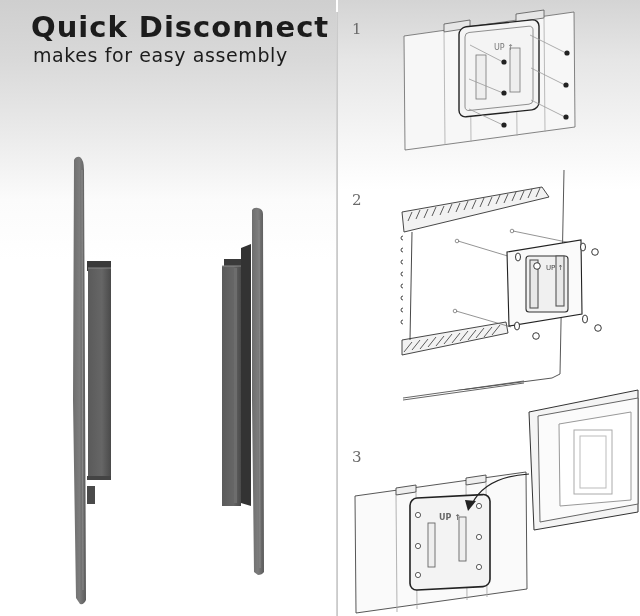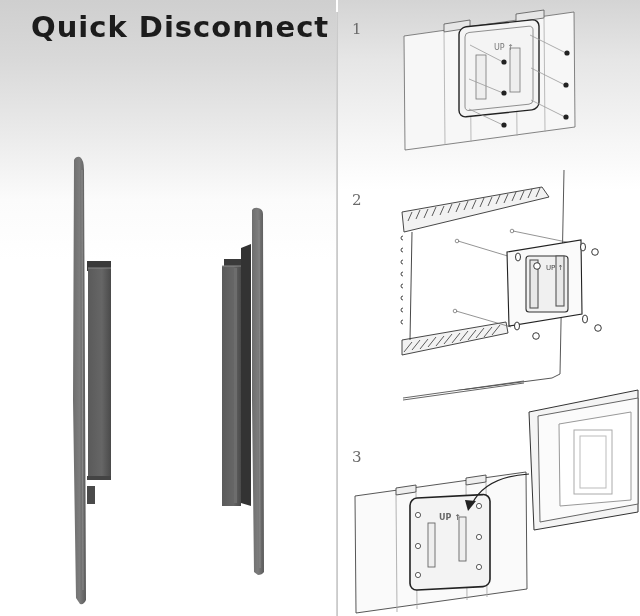--- a/index.html
+++ b/index.html
@@ -42,20 +42,21 @@
   </style>
 </head>
 <body>
 
 <div class="left-panel"></div>
 <div class="right-panel"></div>
 <div class="divider"></div>
 
 <div class="headline">
   <div class="title">Quick Disconnect</div>
+  <div class="subtitle">makes for easy assembly</div>
 </div>
 
 <svg class="photo" width="336" height="616" viewBox="0 0 336 616">
   <defs>
     <linearGradient id="plateG" x1="0" x2="1">
       <stop offset="0" stop-color="#6e6e6e"></stop>
       <stop offset="0.5" stop-color="#7c7c7c"></stop>
       <stop offset="1" stop-color="#5a5a5a"></stop>
     </linearGradient>
     <linearGradient id="brkG" x1="0" x2="1">

